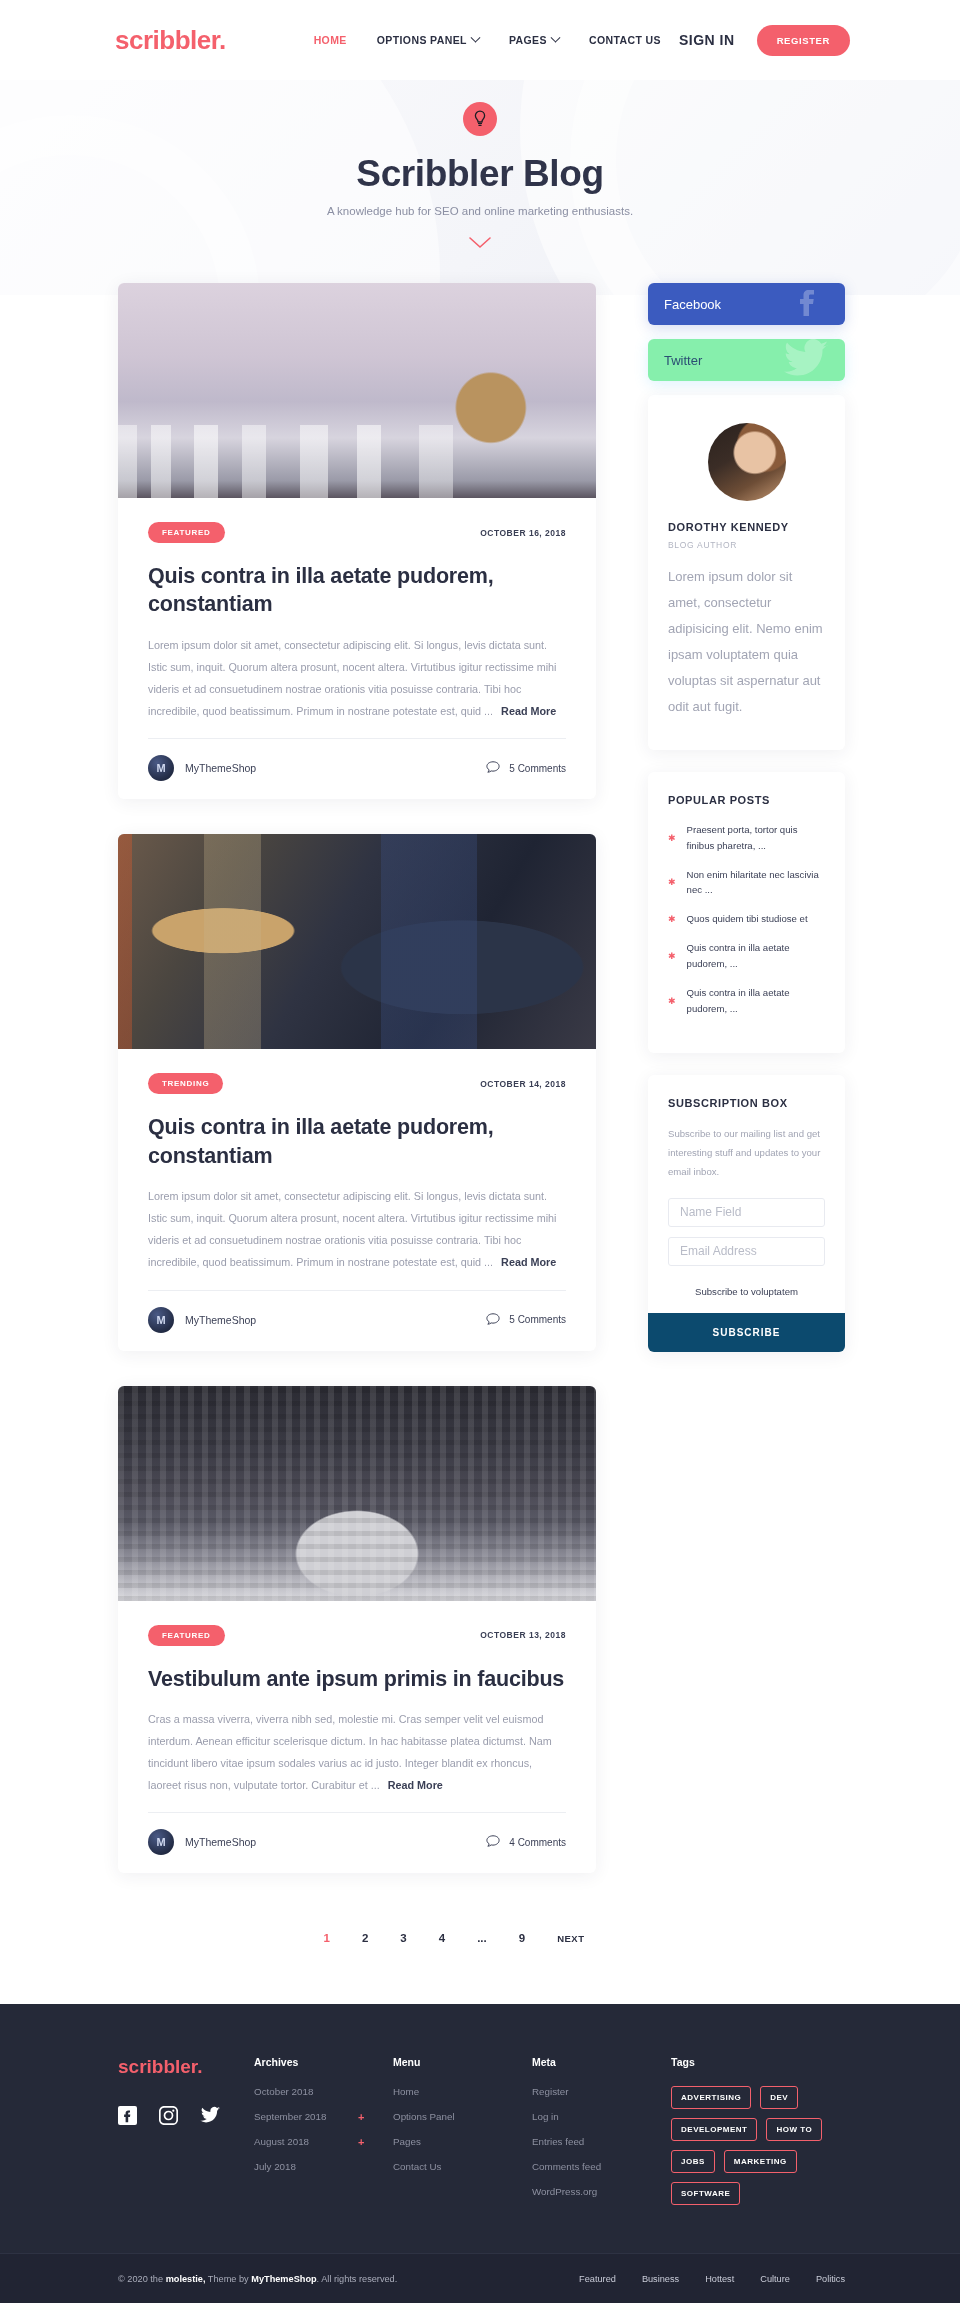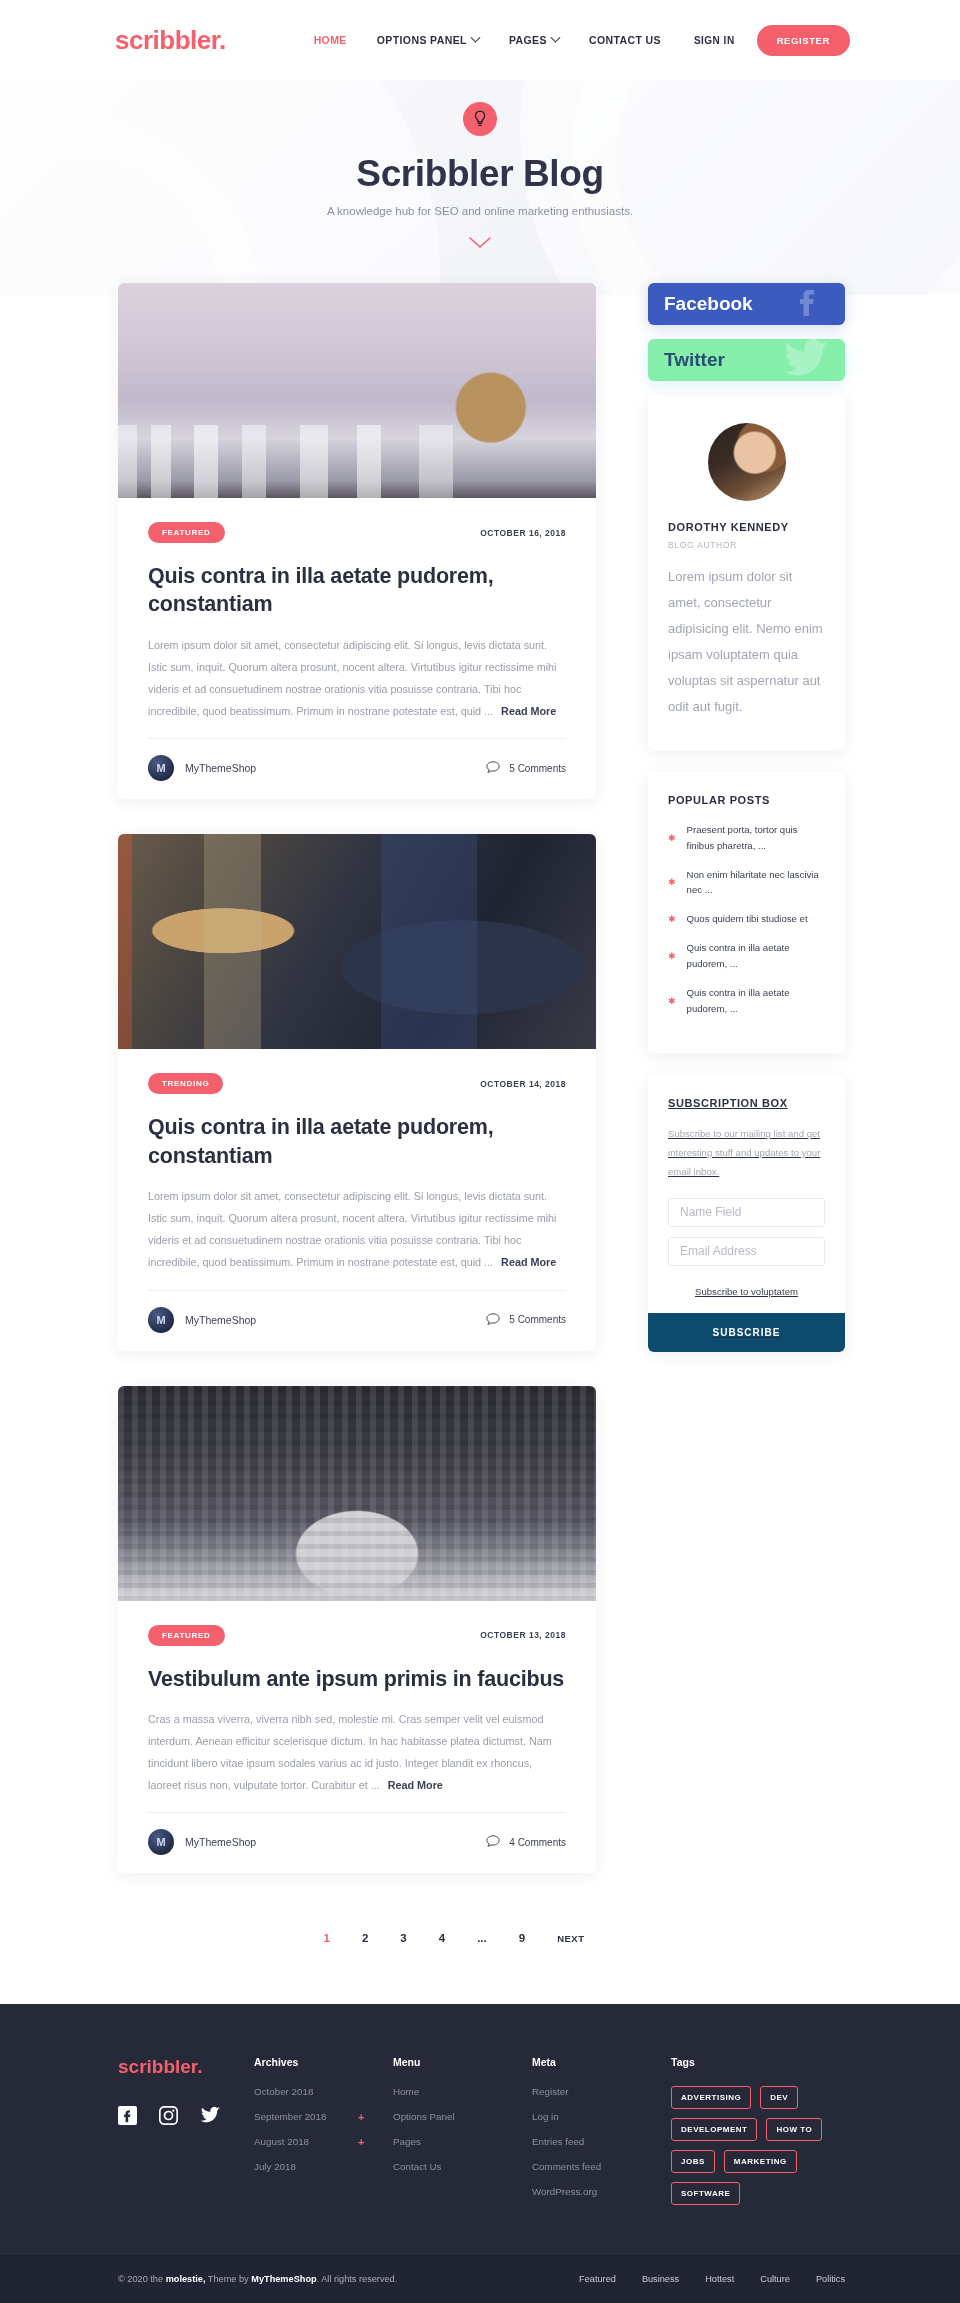--- a/index.html
+++ b/index.html
@@ -59,21 +59,21 @@
     border-bottom: 1.6px solid currentColor;
     transform: rotate(45deg) translate(-2px,-2px);
   }
   .header-right {
     margin-left: auto;
     display: flex;
     align-items: center;
     gap: 22px;
   }
   .signin {
-    font-size: 10px;
+    font-size: 14px;
     font-weight: 700;
     letter-spacing: 0.5px;
     text-transform: uppercase;
     color: #2b2f42;
     cursor: pointer;
   }
   .register-btn {
     background: #f4606c;
     color: #fff;
     font-size: 9.5px;
@@ -293,21 +293,21 @@
     height: 42px;
     display: flex;
     align-items: center;
     padding: 0 16px;
     margin-bottom: 14px;
     position: relative;
     overflow: hidden;
     cursor: pointer;
   }
   .social-box .label {
-    font-size: 19px; font-weight: 700;
+    font-size: 13px; font-weight: 400;
     position: relative; z-index: 2;
   }
   .fb { background: #3b5bbf; box-shadow: 0 3px 14px rgba(59,91,191,.22); }
   .fb .label { color: #fff; }
   .tw { background: #86efac; box-shadow: 0 3px 14px rgba(95,195,247,.22); }
   .tw .label { color: #2b4e73; }
   .social-glyph {
     position: absolute;
     right: 14px; top: 50%;
     transform: translateY(-50%);
@@ -356,21 +356,21 @@
 
   .pp-list { list-style: none; }
   .pp-item {
     display: flex; align-items: center; gap: 11px;
     margin-bottom: 13px;
     cursor: pointer;
   }
   .pp-star { color: #f4606c; font-size: 9px; flex: 0 0 auto; }
   .pp-text { font-size: 9.6px; line-height: 1.65; color: #3a3f55; }
 
-  .sub-widget { padding-bottom: 0; overflow: hidden; text-decoration: underline; }
+  .sub-widget { padding-bottom: 0; overflow: hidden; }
   .sub-desc { font-size: 9.6px; line-height: 1.95; color: #a2a5b4; margin-bottom: 16px; }
   .sub-input {
     width: 100%;
     height: 29px;
     border: 1px solid #e8eaf0;
     border-radius: 3px;
     padding: 0 11px;
     font-size: 12px;
     color: #9a9dad;
     font-family: inherit;

